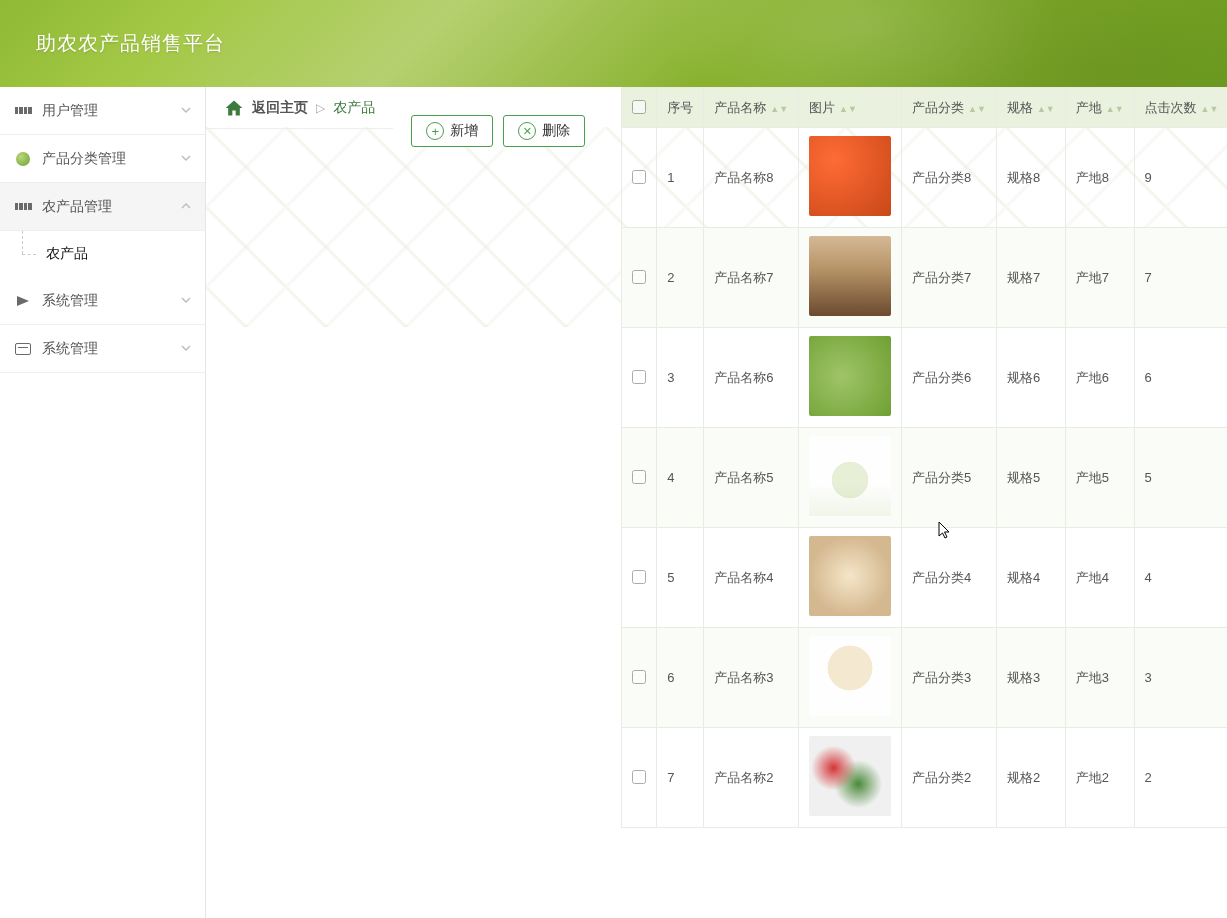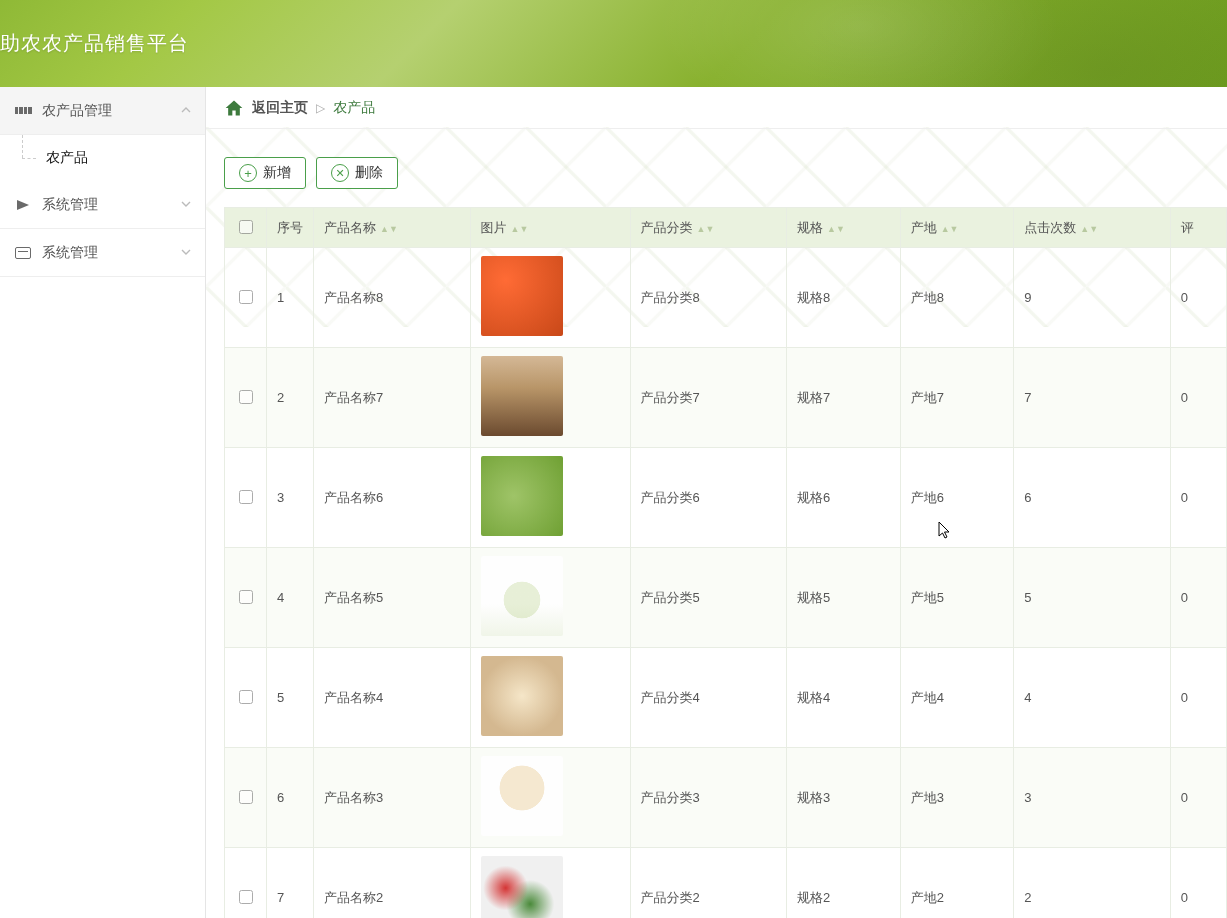--- a/index.html
+++ b/index.html
@@ -12,20 +12,21 @@
 }
 .app { width: 1227px; height: 918px; display: flex; flex-direction: column; }
 
 
 .header {
   height: 87px;
   background: linear-gradient(135deg, #8fb936 0%, #a3c845 15%, #b5d070 35%, #88b12e 60%, #6fa01f 100%);
   position: relative;
   display: flex;
   align-items: center;
+  padding-left: 36px;
 }
 .header::before {
   content: "";
   position: absolute;
   inset: 0;
   background:
     radial-gradient(ellipse 200px 100px at 70% 30%, rgba(255,255,255,0.15), transparent),
     radial-gradient(ellipse 300px 150px at 90% 80%, rgba(90,120,30,0.3), transparent);
 }
 .logo {
@@ -59,21 +60,21 @@
   content: ""; position: absolute; left: 22px; top: 50%;
   width: 14px; border-top: 1px dashed #ccc;
 }
 .nav-sub::after {
   content: ""; position: absolute; left: 22px; top: 0; bottom: 50%;
   border-left: 1px dashed #ccc;
 }
 .nav-sub.active { color: #111; font-weight: 500; }
 
 
-.main { flex: 1; display: flex; flex-direction: column; background: #fff; overflow: hidden; position: relative; }
+.main { flex: 1; display: flex; flex-direction: row; background: #fff; overflow: hidden; position: relative; }
 .main-bg {
   position: absolute; left: 0; right: 0; top: 40px; height: 200px;
   background:
     linear-gradient(45deg, transparent 48%, rgba(180,200,150,0.15) 49%, rgba(180,200,150,0.15) 51%, transparent 52%),
     linear-gradient(-45deg, transparent 48%, rgba(200,210,180,0.12) 49%, rgba(200,210,180,0.12) 51%, transparent 52%);
   background-size: 80px 80px;
   pointer-events: none;
 }
 .breadcrumb {
   height: 42px; display: flex; align-items: center;
@@ -153,21 +154,42 @@
 
 <div class="app">
   <div class="header">
     <div class="logo">助农农产品销售平台</div>
   </div>
 
   <div class="body">
 
     <div class="sidebar">
 
-
+      <div class="nav-item">
+        <span class="nav-icon i-grid">
+            <span></span>
+            <span></span>
+            <span></span>
+            <span></span>
+          </span>
+        <span class="nav-label">用户管理</span>
+        <span class="chevron"><svg viewBox="0 0 10 10">
+              <path d="M1 3l4 4 4-4" stroke="#bbb" stroke-width="1.4" fill="none"></path>
+            </svg></span>
+      </div>
+
+      <div class="nav-item">
+        <span class="nav-icon">
+            <span class="i-bulb"></span>
+          </span>
+        <span class="nav-label">产品分类管理</span>
+        <span class="chevron"><svg viewBox="0 0 10 10">
+              <path d="M1 3l4 4 4-4" stroke="#bbb" stroke-width="1.4" fill="none"></path>
+            </svg></span>
+      </div>
 
       <div class="nav-item expanded">
         <span class="nav-icon i-grid">
             <span></span>
             <span></span>
             <span></span>
             <span></span>
           </span>
         <span class="nav-label">农产品管理</span>
         <span class="chevron"><svg viewBox="0 0 10 10">

